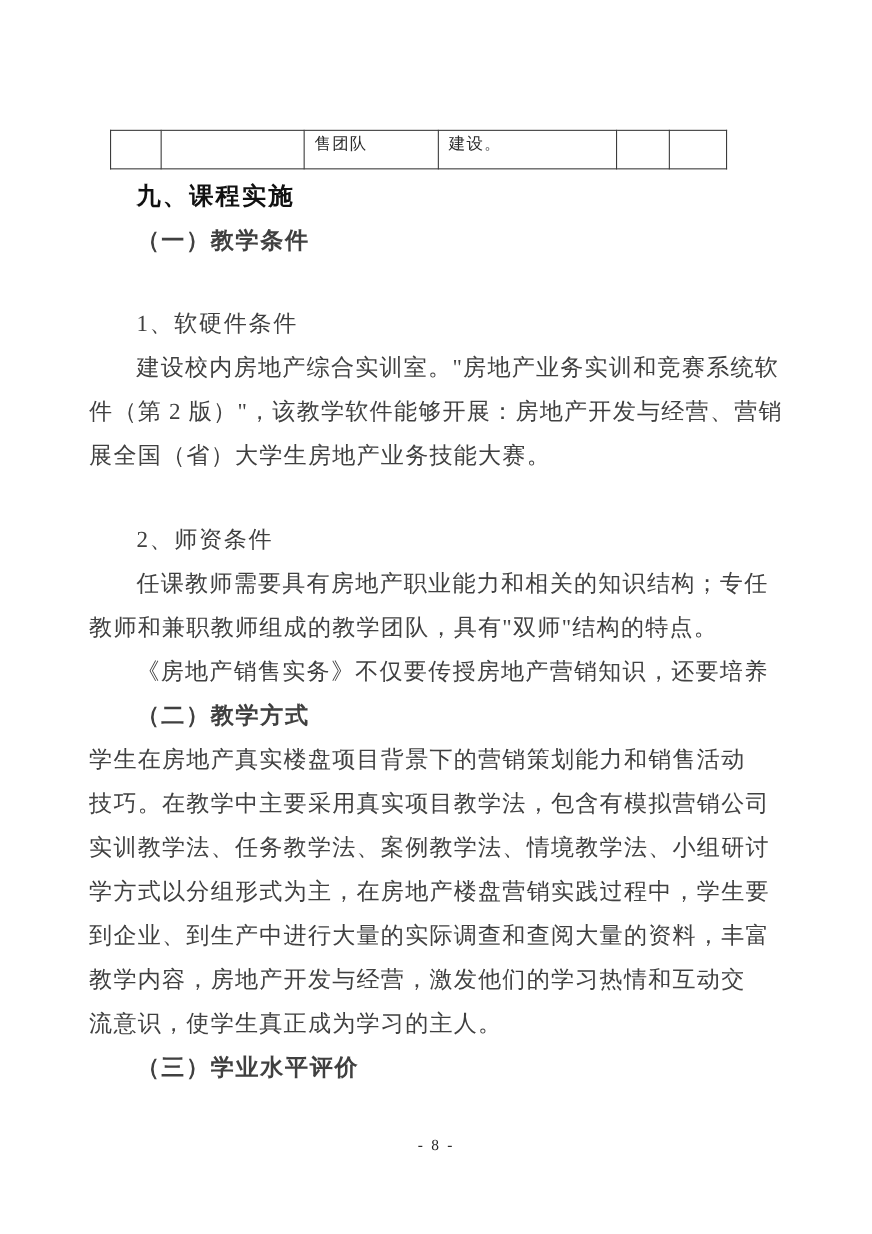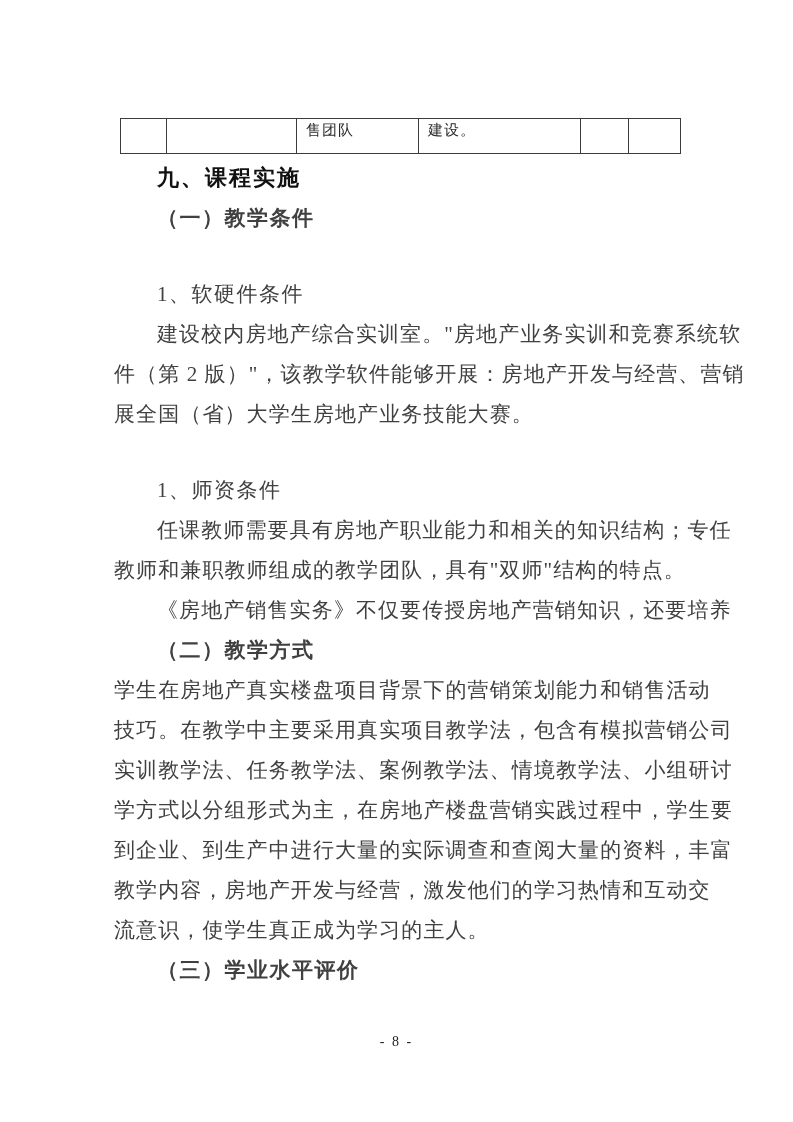--- a/index.html
+++ b/index.html
@@ -9,40 +9,40 @@
     height: 1122px;
     background: #ffffff;
     overflow: hidden;
     font-family: "Liberation Serif", serif;
     color: #1c1c1c;
   }
 
   
   .frag-table {
     position: absolute;
-    left: 120px;
+    left: 100px;
     top: 118px;
     border-collapse: collapse;
     table-layout: fixed;
   }
   .frag-table td {
     border: 1.6px solid #3c3c3c;
     height: 32px;
     padding: 2px 8px 0 9px;
     vertical-align: top;
     font-size: 15px;
     letter-spacing: 1px;
     color: #2a2a2a;
     font-family: "Liberation Serif", serif;
   }
 
   
   .content {
     position: absolute;
-    left: 114px;
+    left: 81px;
     top: 158px;
     width: 602px;
   }
   .line {
     height: 40px;
     line-height: 40px;
     font-size: 21px;
     letter-spacing: 1.1px;
     white-space: nowrap;
     color: #404040;
@@ -103,21 +103,21 @@
     <div class="line indent h-section">九、课程实施</div>
 
     <div class="line indent h-sub">（一）教学条件</div>
 
     <div class="line indent h-item">1、软硬件条件</div>
 
     <div class="line indent">建设校内房地产综合实训室。"房地产业务实训和竞赛系统软</div>
     <div class="line">件（第 2 版）"，该教学软件能够开展：房地产开发与经营、营销</div>
     <div class="line">展全国（省）大学生房地产业务技能大赛。</div>
 
-    <div class="line indent h-item">1、师资条件</div>
+    <div class="line indent h-item">2、师资条件</div>
 
     <div class="line indent">任课教师需要具有房地产职业能力和相关的知识结构；专任</div>
     <div class="line">教师和兼职教师组成的教学团队，具有"双师"结构的特点。</div>
 
     <div class="line indent">《房地产销售实务》不仅要传授房地产营销知识，还要培养</div>
 
     <div class="line indent h-sub">（二）教学方式</div>
     <div class="line">学生在房地产真实楼盘项目背景下的营销策划能力和销售活动</div>
     <div class="line">技巧。在教学中主要采用真实项目教学法，包含有模拟营销公司</div>
     <div class="line">实训教学法、任务教学法、案例教学法、情境教学法、小组研讨</div>

